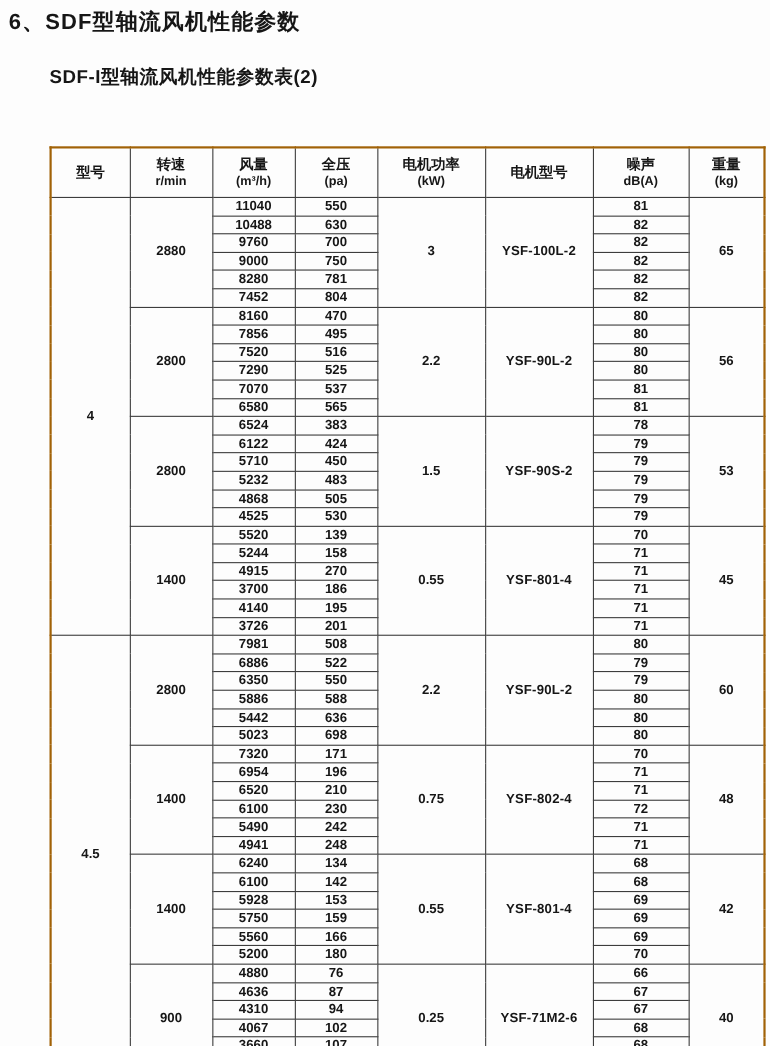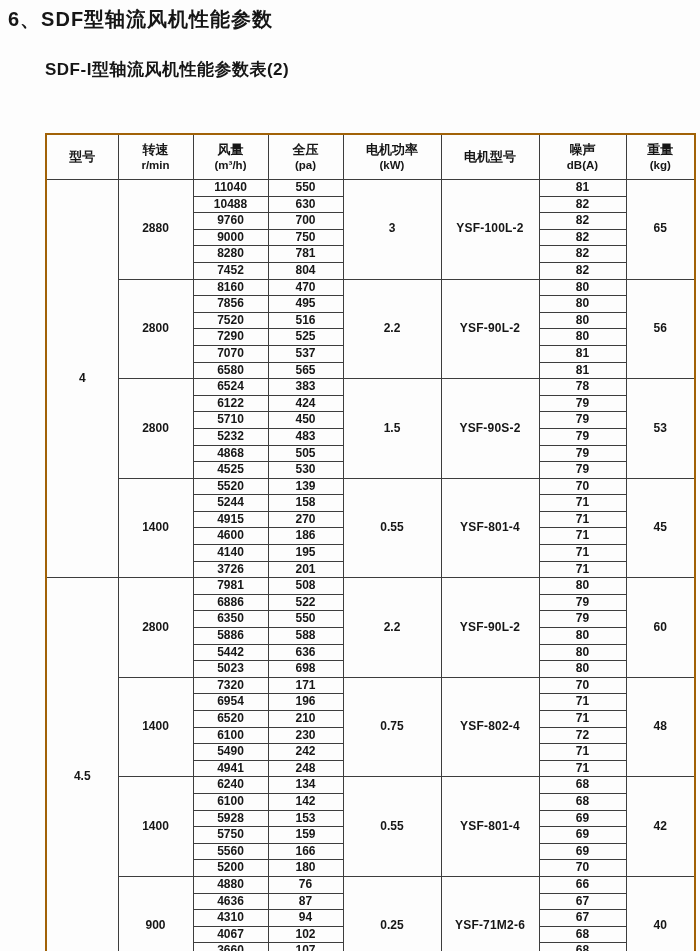--- a/index.html
+++ b/index.html
@@ -246,21 +246,21 @@
           <td>5244</td>
           <td>158</td>
           <td>71</td>
         </tr>
         <tr>
           <td>4915</td>
           <td>270</td>
           <td>71</td>
         </tr>
         <tr>
-          <td>4600</td>
+          <td>3700</td>
           <td>186</td>
           <td>71</td>
         </tr>
         <tr>
           <td>4140</td>
           <td>195</td>
           <td>71</td>
         </tr>
         <tr>
           <td>3726</td>

